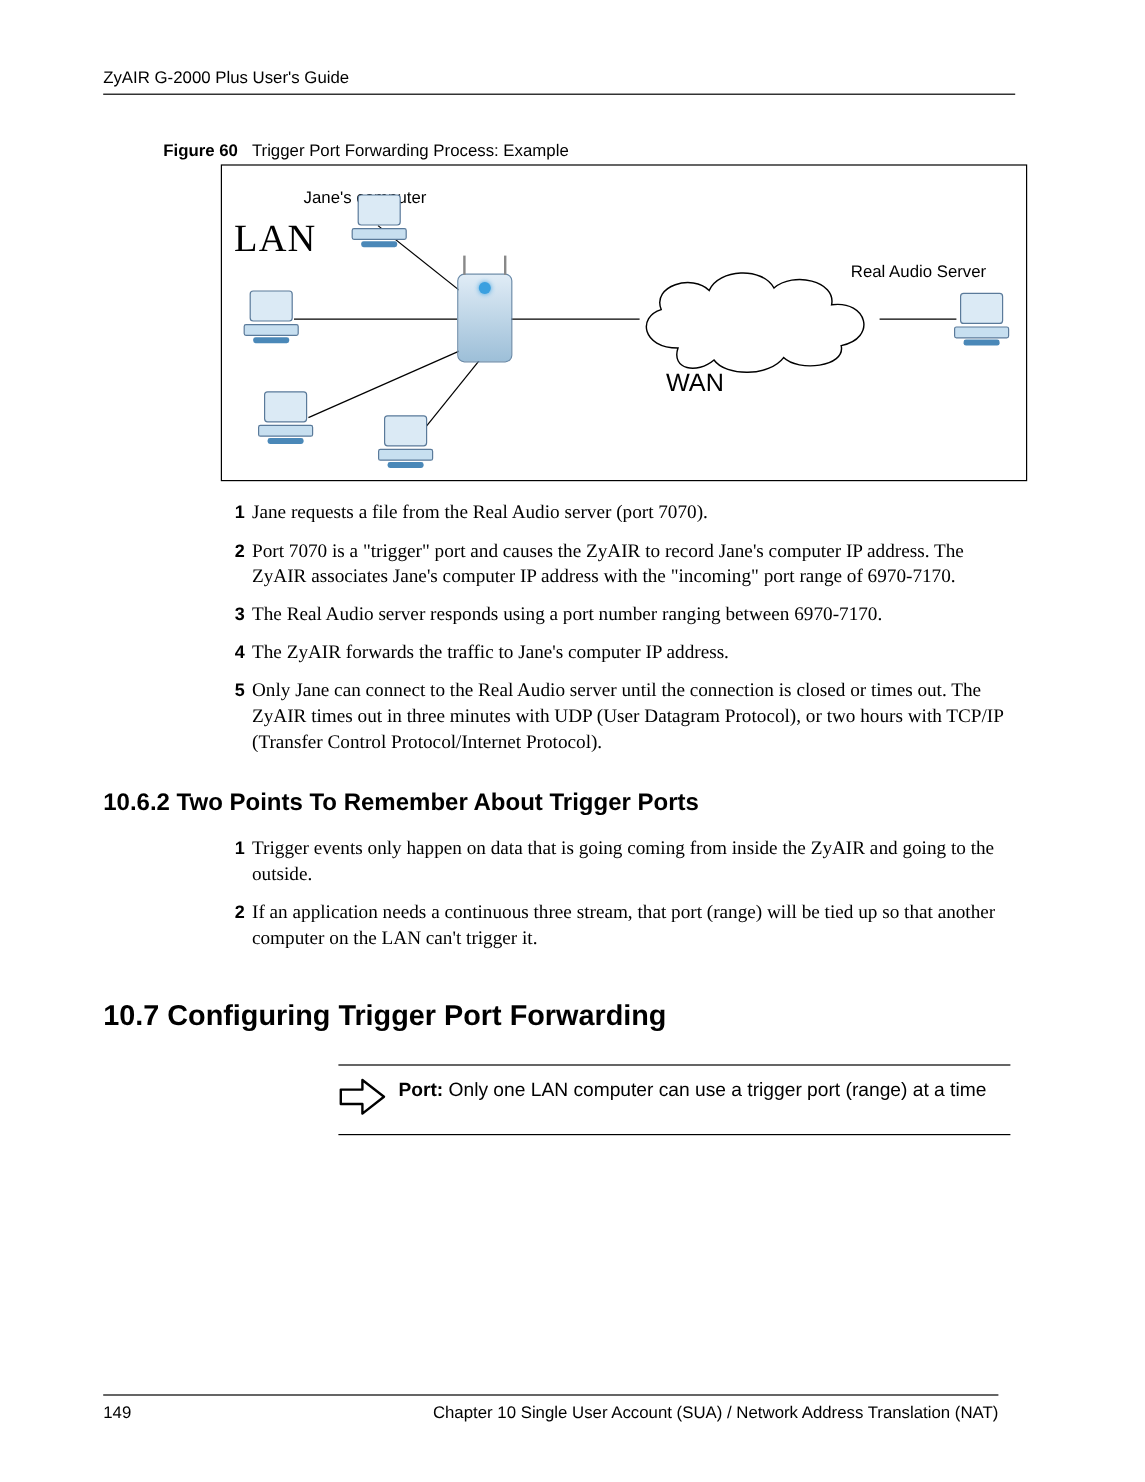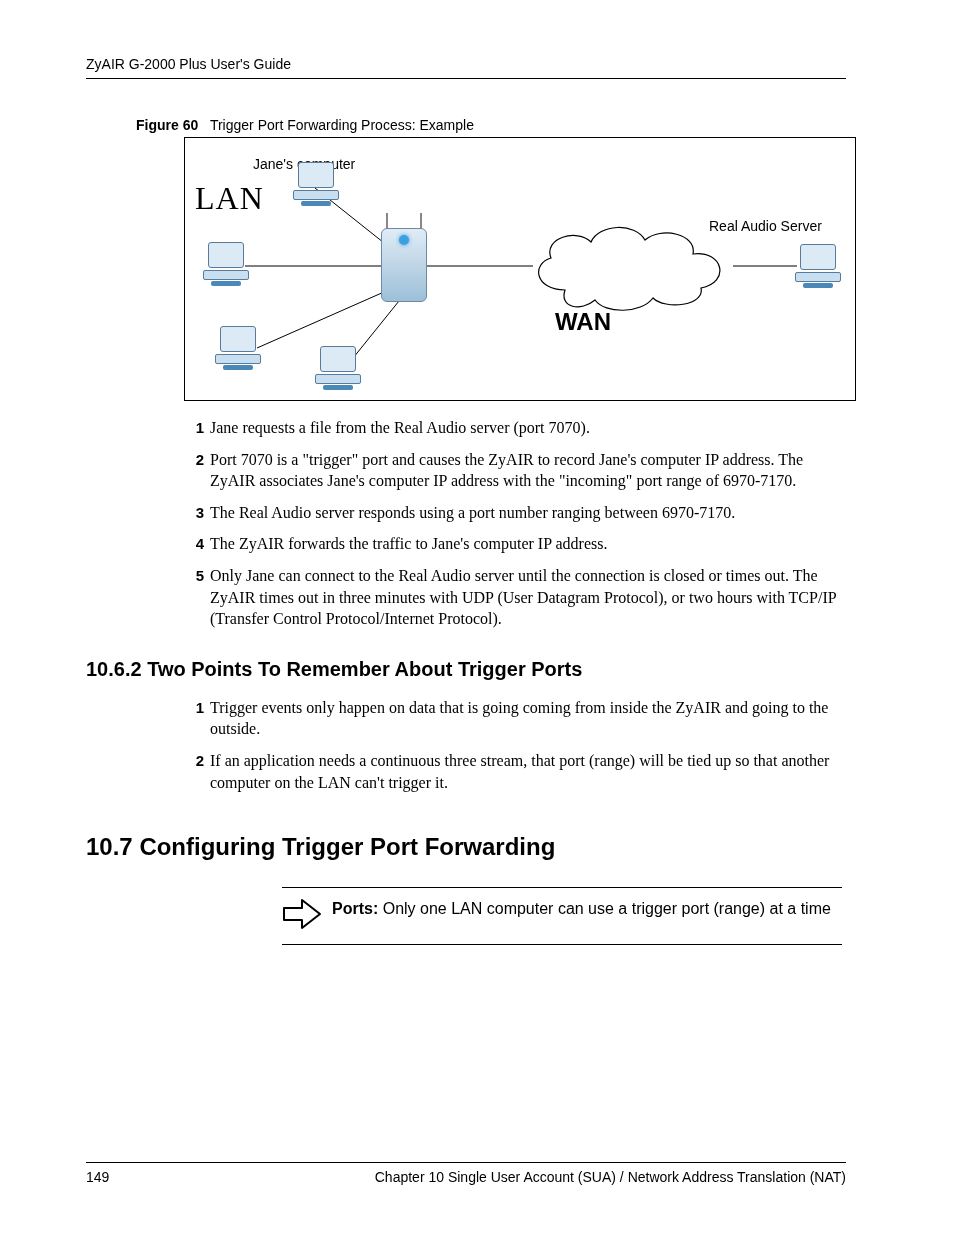--- a/index.html
+++ b/index.html
@@ -34,21 +34,21 @@
     width: 670px;
     height: 262px;
     border: 1px solid #000;
     position: relative;
     font-family: Arial, Helvetica, sans-serif;
   }
   .label { position: absolute; font-size: 14px; }
   .label.janes { left: 68px; top: 18px; }
   .label.lan { left: 10px; top: 42px; font-size: 32px; font-family: Liberation Serif, serif; letter-spacing: 1px; }
   .label.internet { left: 392px; top: 122px; font-size: 22px; font-family: "Times New Roman"; }
-  .label.wan { left: 370px; top: 170px; font-size: 24px; font-weight: bold; font-family: Arial; }
+  .label.wan { left: 370px; top: 170px; font-size: 21px; font-weight: normal; font-family: Arial; }
   .label.ras { left: 524px; top: 80px; }
 
   .pc {
     position: absolute;
     width: 46px;
     height: 40px;
   }
   .pc .mon {
     width: 34px; height: 24px; background: #dbeaf5; border: 1px solid #5a7a9a;
     border-radius: 3px; margin: 0 auto;
@@ -118,21 +118,21 @@
     font-size: 16px;
   }
   .note-block .arrow {
     width: 44px; flex: 0 0 44px; padding-right: 6px;
   }
   .note-block .arrow svg { width: 40px; height: 32px; }
   .note-block .note-text { flex: 1; line-height: 1.35; }
   .note-block .note-text .nb { font-weight: bold; }
 
   .footer {
-    position: absolute; left: 86px; right: 86px; bottom: 50px;
+    position: absolute; left: 86px; right: 100px; bottom: 50px;
     border-top: 1px solid #000;
     padding-top: 6px;
     font-family: Arial, Helvetica, sans-serif;
     font-size: 14px;
     display: flex; justify-content: space-between;
   }
 </style>
 </head>
 <body>
 
@@ -235,21 +235,21 @@
   <h2 class="section-107">10.7  Configuring Trigger Port Forwarding</h2>
 
 
   <div class="note-block">
     <div class="arrow">
       <svg viewBox="0 0 40 32">
         <path d="M2 10 L20 10 L20 2 L38 16 L20 30 L20 22 L2 22 Z" fill="#fff" stroke="#000" stroke-width="2" stroke-linejoin="round"></path>
       </svg>
     </div>
     <div class="note-text">
-      <span class="nb">Ports:</span><span> Only one LAN computer can use a trigger port (range) at a time</span>
+      <span class="nb">Port:</span><span> Only one LAN computer can use a trigger port (range) at a time</span>
     </div>
   </div>
 
   <div class="footer">
     <span>149</span>
     <span>Chapter 10 Single User Account (SUA) / Network Address Translation (NAT)</span>
   </div>
 
 </div>
 

